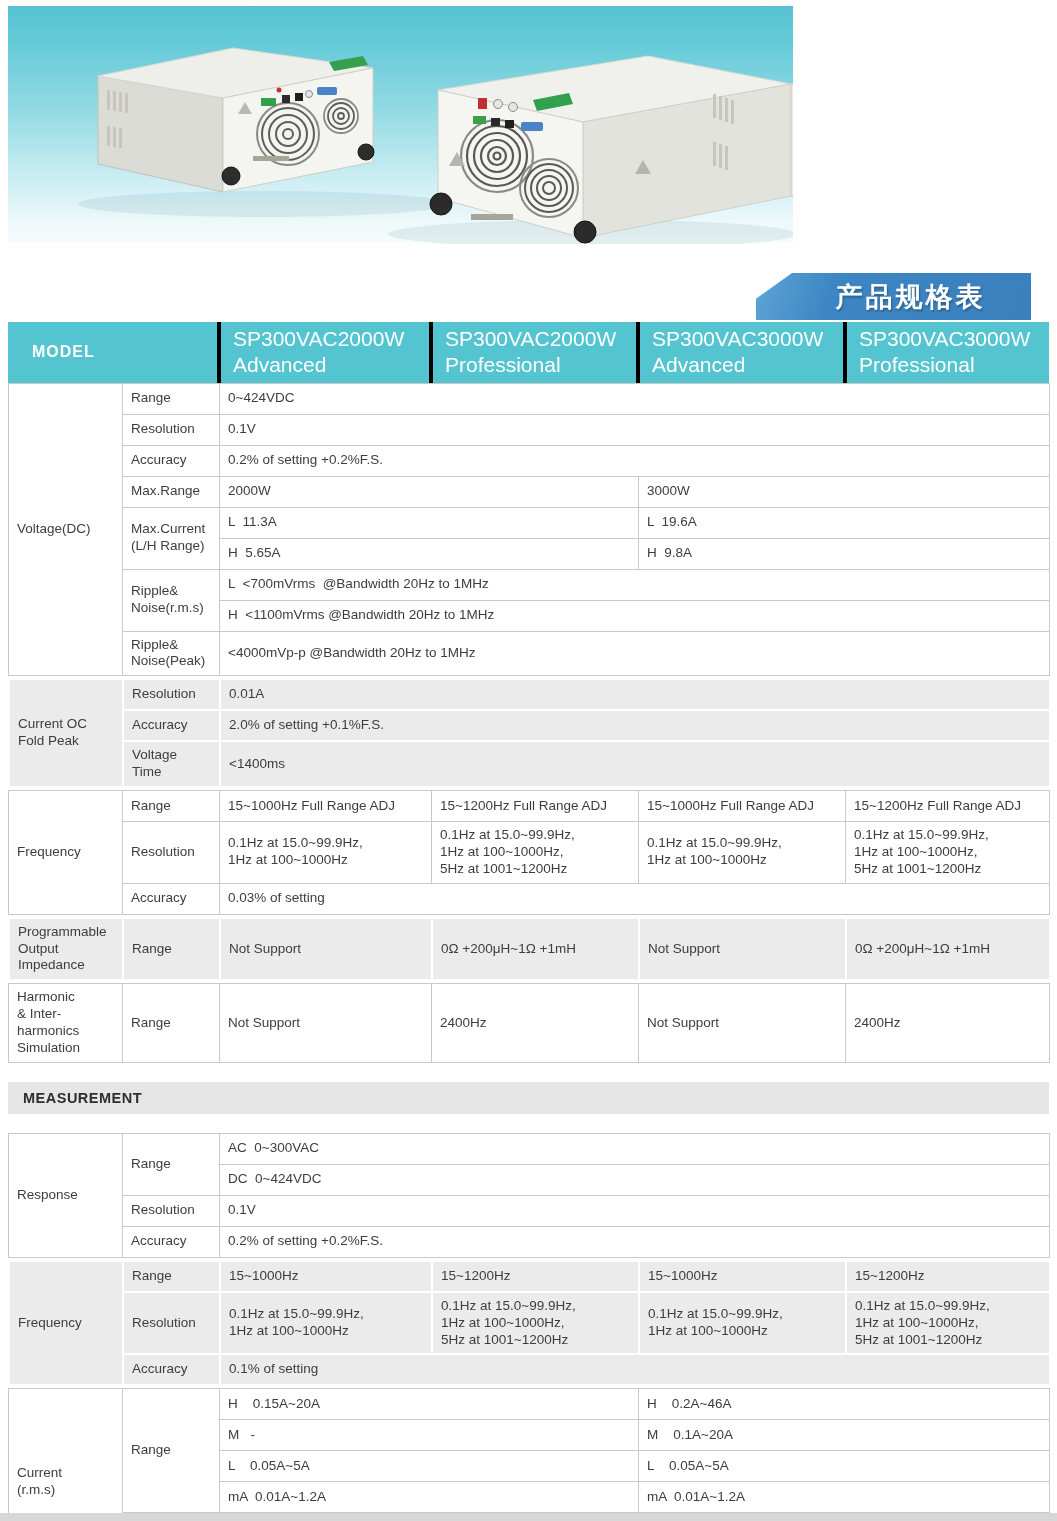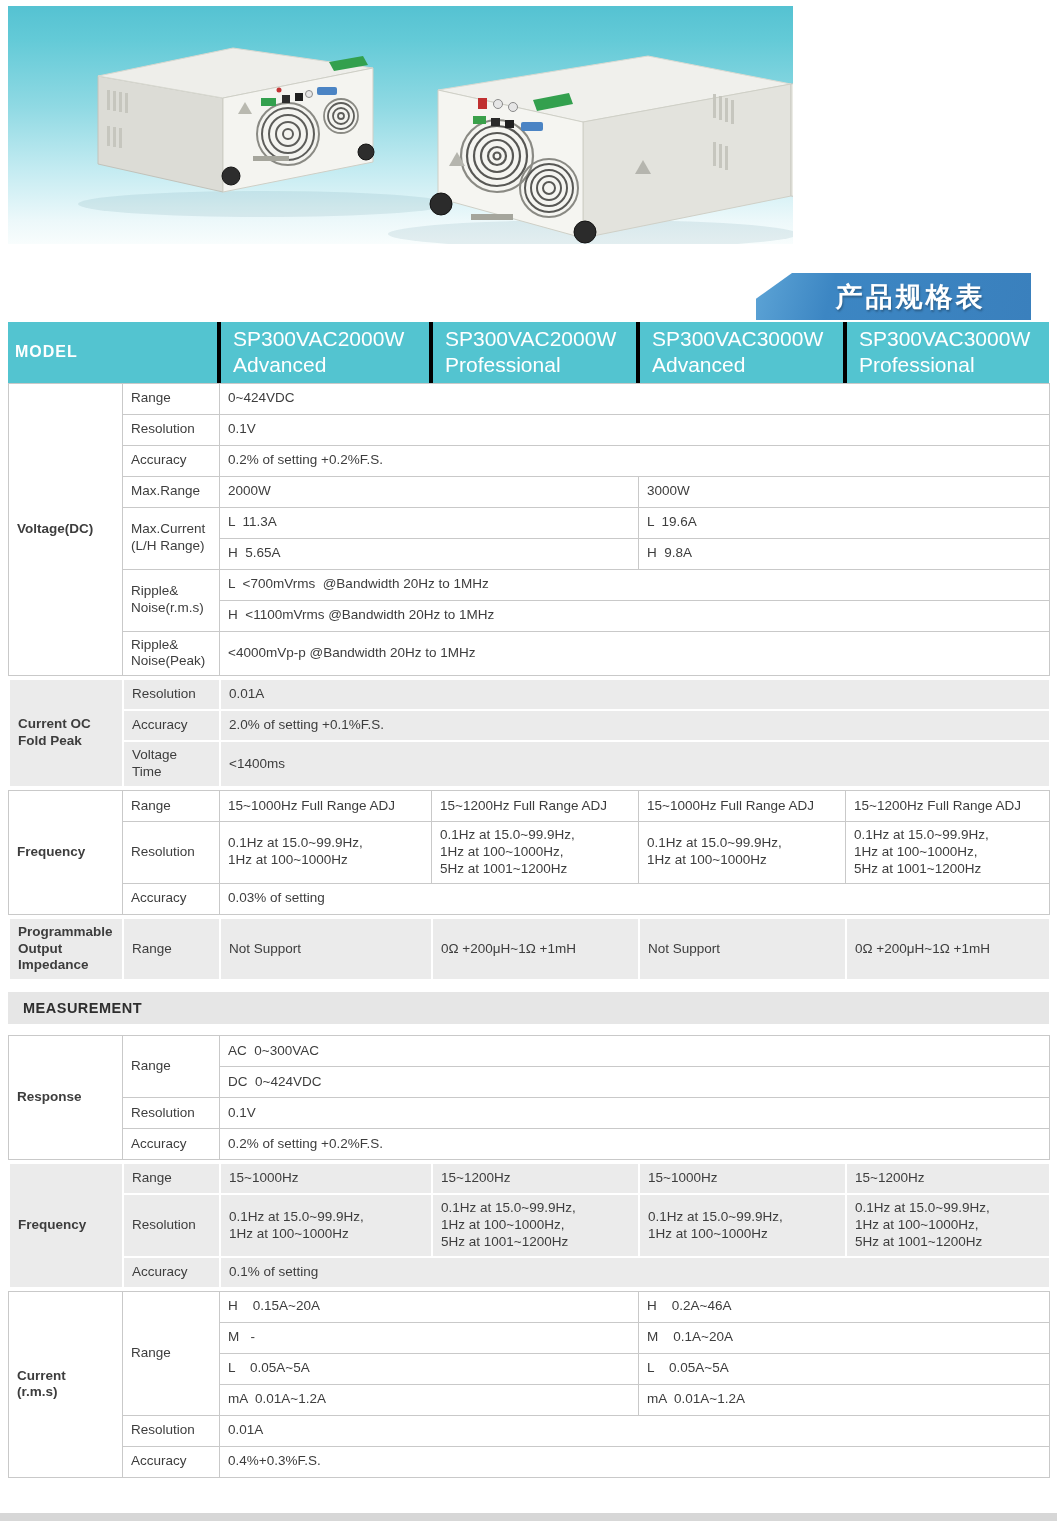--- a/index.html
+++ b/index.html
@@ -19,34 +19,34 @@
     display:flex;align-items:center;justify-content:center;box-sizing:border-box;padding-left:34px;}
   .banner .btxt{color:#fff;font-size:27px;font-weight:bold;letter-spacing:3px;
     text-shadow:1px 2px 2px rgba(0,0,0,.28);white-space:nowrap;}
 
   
   .tablezone{position:absolute;left:8px;top:322px;width:1041px;}
   table.head{width:1041px;border-collapse:collapse;table-layout:fixed;}
   table.head th{background:#53c4d0;color:#fff;height:48px;text-align:left;vertical-align:middle;
     font-size:21px;font-weight:normal;padding:4px 6px 4px 12px;white-space:pre-line;line-height:1.25;
     border-left:4px solid #000000;}
-  table.head th.model{font-weight:bold;letter-spacing:1px;padding-left:7px;border-left:none;font-size:16px;margin-left:28px;}
+  table.head th.model{font-weight:bold;letter-spacing:1px;padding-left:24px;border-left:none;font-size:16px;margin-left:28px;}
 
   table.spec{width:1041px;border-collapse:collapse;table-layout:fixed;font-size:13.5px;color:#3d3d3d;}
   table.spec tr{height:31px;}
   table.spec td{vertical-align:middle;white-space:pre-wrap;line-height:1.25;padding:5px 8px;}
   table.spec.white td{border:1px solid #c9c9c9;background:#fff;}
   table.spec.gray td{border:2px solid #ffffff;background:#ebebeb;}
   table.spec.gray{margin:2px 0;}
-  td.gcell{padding-left:12px;font-weight:bold;}
+  td.gcell{padding-left:12px;}
   td.acell{padding-left:12px;}
   td.vcell{padding-left:18px;}
 
   .divider{height:32px;line-height:32px;background:#e6e6e6;font-weight:bold;color:#2e2e2e;
-    padding-left:15px;font-size:14.5px;margin:11px 0;letter-spacing:.5px;}
+    padding-left:15px;font-size:14.5px;margin:19px 0;letter-spacing:.5px;}
 
   .bottom-strip{position:absolute;left:0;bottom:0;width:1057px;height:8px;background:#d7d7d7;}
 </style>
 </head>
 <body>
 
 <div class="page">
 
   <div class="photo">
     <svg width="785" height="238" viewBox="0 0 785 238">
@@ -314,20 +314,43 @@
 Output
 Impedance</td>
               <td class="acell" rowspan="1">Range</td>
               <td class="vcell" colspan="1">Not Support</td>
               <td class="vcell" colspan="1">0Ω +200μH~1Ω +1mH</td>
               <td class="vcell" colspan="1">Not Support</td>
               <td class="vcell" colspan="1">0Ω +200μH~1Ω +1mH</td>
             </tr>
           </tbody>
         </table>
+        <table class="spec white">
+          <colgroup>
+            <col style="width: 114px;">
+            <col style="width: 97px;">
+            <col style="width: 212px;">
+            <col style="width: 207px;">
+            <col style="width: 207px;">
+            <col style="width: 204px;">
+          </colgroup>
+          <tbody>
+            <tr>
+              <td class="gcell" rowspan="1">Harmonic
+&amp; Inter-
+harmonics
+Simulation</td>
+              <td class="acell" rowspan="1">Range</td>
+              <td class="vcell" colspan="1">Not Support</td>
+              <td class="vcell" colspan="1">2400Hz</td>
+              <td class="vcell" colspan="1">Not Support</td>
+              <td class="vcell" colspan="1">2400Hz</td>
+            </tr>
+          </tbody>
+        </table>
         <div class="divider">MEASUREMENT</div>
         <table class="spec white">
           <colgroup>
             <col style="width: 114px;">
             <col style="width: 97px;">
             <col style="width: 212px;">
             <col style="width: 207px;">
             <col style="width: 207px;">
             <col style="width: 204px;">
           </colgroup>

